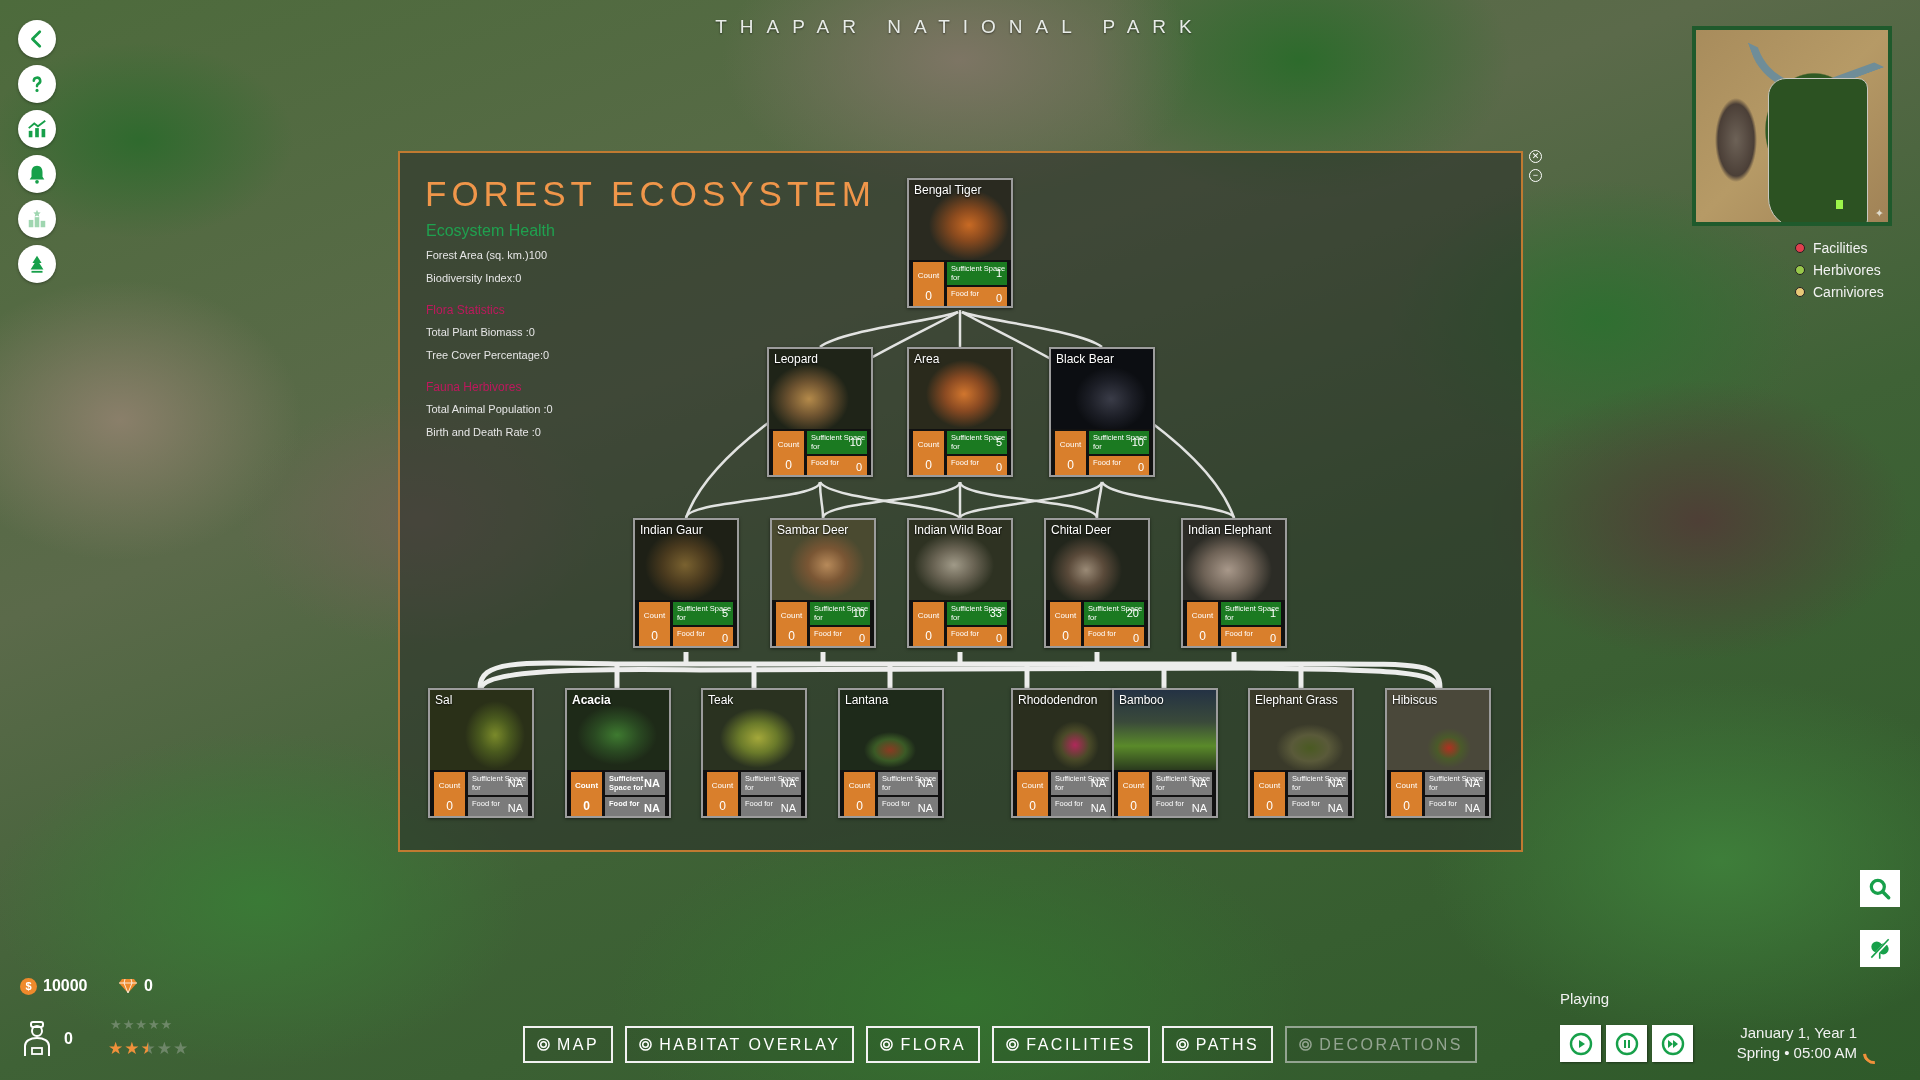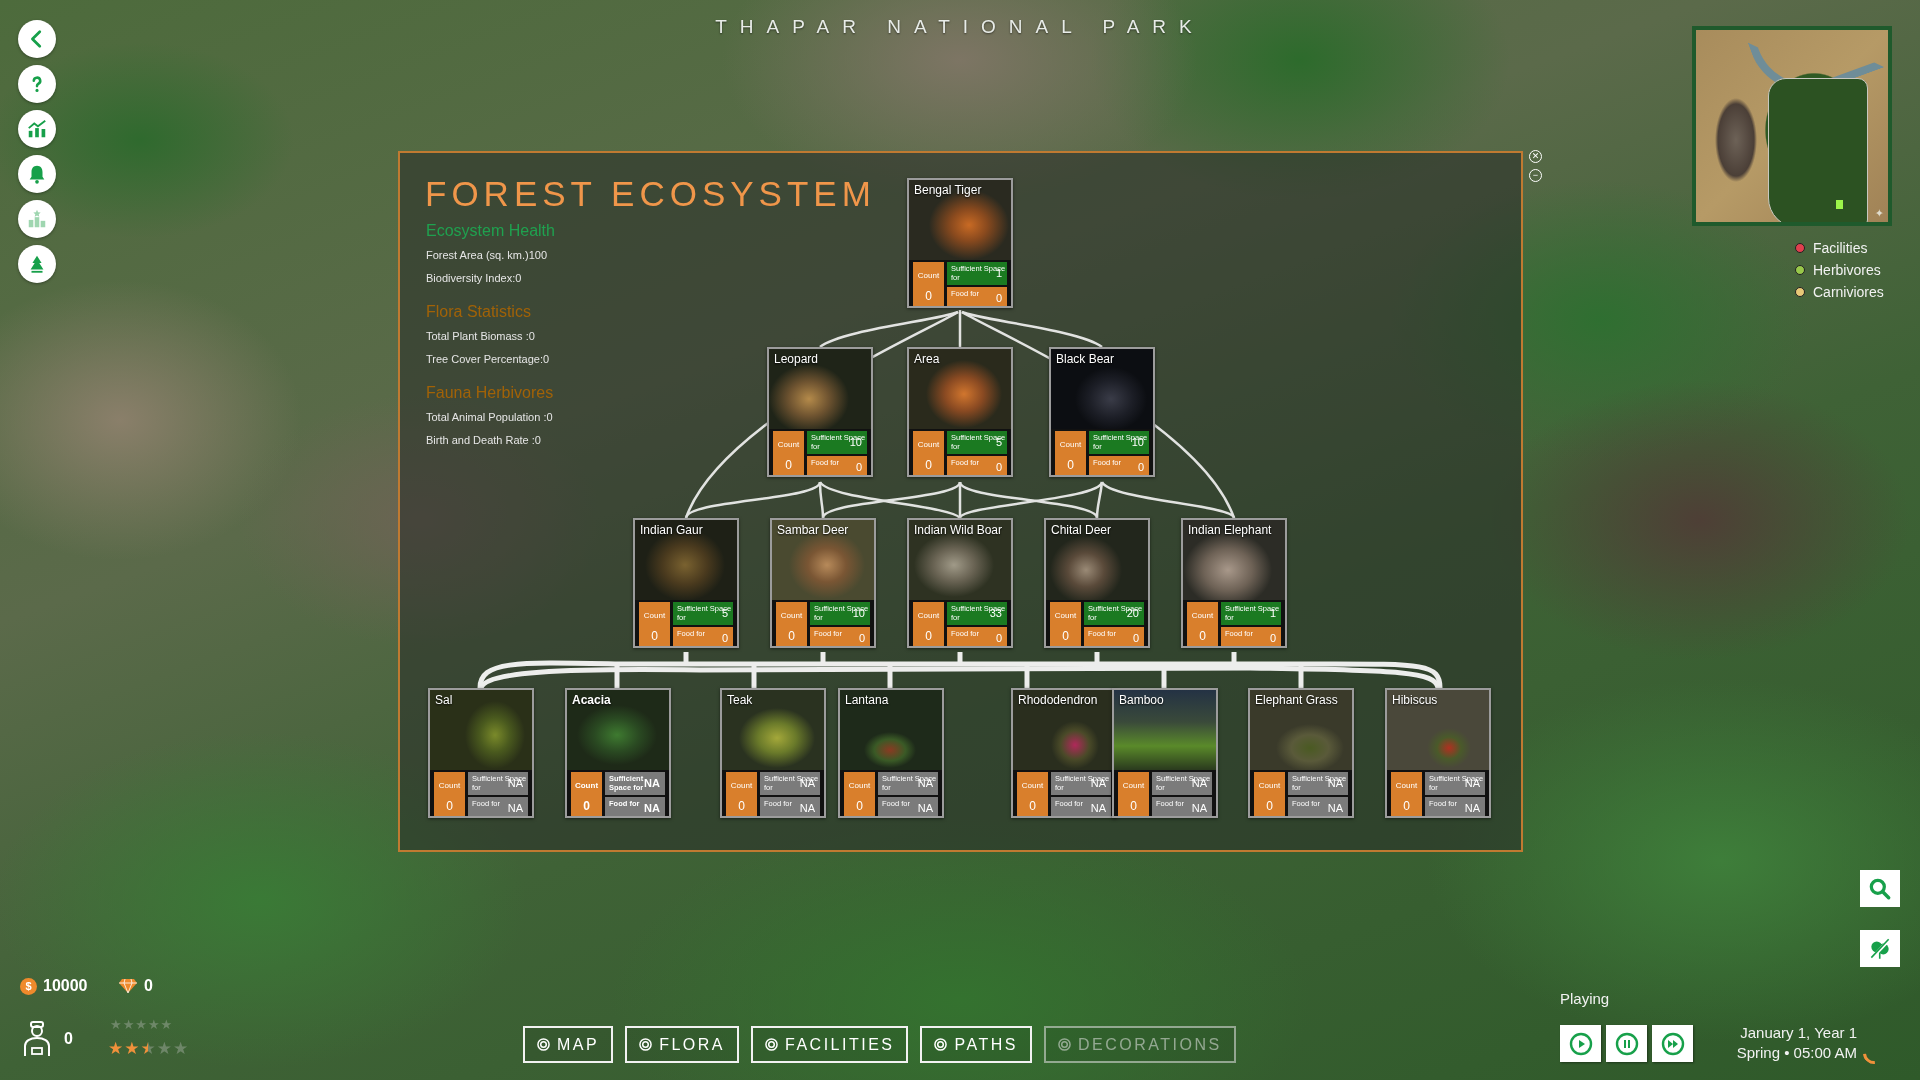--- a/index.html
+++ b/index.html
@@ -74,21 +74,21 @@
   .panel-ctrl {
     width: 13px; height: 13px; border: 1.5px solid #fff; border-radius: 50%;
     font-size: 9px; line-height: 10px; text-align: center; margin-bottom: 6px; color: #fff;
   }
 
   .panel-title {
     position: absolute; left: 425px; top: 174px;
     font-size: 35px; letter-spacing: 5px; color: #f0964a; font-weight: 400;
   }
   .stats { position: absolute; left: 426px; top: 222px; width: 190px; }
-  .stat-section-title { font-size: 16px; color: #a16207; margin-top: 10px; margin-bottom: 3px; }
+  .stat-section-title { font-size: 12px; color: #be185d; margin-top: 10px; margin-bottom: 3px; }
   .stat-section-title.green { color: #1fa14f; font-size: 16px; margin-top: 0; }
   .stat-row { display: flex; justify-content: flex-start; font-size: 11px; color: #e6e6e6; height: 23px; align-items: center; }
   .stat-row .v { width: 22px; text-align: left; }
 
   
   .card {
     position: absolute; width: 106px; height: 130px;
     border: 2px solid #9c9c9c; background: #111;
     box-shadow: 0 1px 3px rgba(0,0,0,.5);
     overflow: hidden;
@@ -472,21 +472,21 @@
     </div>
   <div class="card-box space flora">
       <span class="lbl">Sufficient Space for</span>
       <span class="val">NA</span>
     </div>
   <div class="card-box food flora">
       <span class="lbl">Food for</span>
       <span class="val">NA</span>
     </div>
 </div>
-<div class="card" style="left:720px; top:688px;">
+<div class="card" style="left:701px; top:688px;">
   <div class="card-img" style="background:radial-gradient(ellipse 38px 30px at 55px 48px,#a4a83a 0%,#6a7a2a 50%,#2a3220 100%);"></div>
   <div class="card-name">Teak</div>
   <div class="card-count">
       <span class="lbl">Count</span>
       <span class="val">0</span>
     </div>
   <div class="card-box space flora">
       <span class="lbl">Sufficient Space for</span>
       <span class="val">NA</span>
     </div>
@@ -625,34 +625,41 @@
         <circle cx="7" cy="7" r="6" fill="none" stroke="currentColor" stroke-width="1.6"></circle>
         <circle cx="7" cy="7" r="3" fill="none" stroke="currentColor" stroke-width="1.6"></circle>
       </svg>
     <span>MAP</span>
   </div>
   <div class="nav-btn">
     <svg class="ic" viewBox="0 0 14 14">
         <circle cx="7" cy="7" r="6" fill="none" stroke="currentColor" stroke-width="1.6"></circle>
         <circle cx="7" cy="7" r="3" fill="none" stroke="currentColor" stroke-width="1.6"></circle>
       </svg>
-    <span>FLORA</span>
+    <span>HABITAT OVERLAY</span>
   </div>
   <div class="nav-btn">
     <svg class="ic" viewBox="0 0 14 14">
         <circle cx="7" cy="7" r="6" fill="none" stroke="currentColor" stroke-width="1.6"></circle>
         <circle cx="7" cy="7" r="3" fill="none" stroke="currentColor" stroke-width="1.6"></circle>
       </svg>
-    <span>FACILITIES</span>
+    <span>FLORA</span>
   </div>
   <div class="nav-btn">
     <svg class="ic" viewBox="0 0 14 14">
         <circle cx="7" cy="7" r="6" fill="none" stroke="currentColor" stroke-width="1.6"></circle>
         <circle cx="7" cy="7" r="3" fill="none" stroke="currentColor" stroke-width="1.6"></circle>
       </svg>
+    <span>FACILITIES</span>
+  </div>
+  <div class="nav-btn">
+    <svg class="ic" viewBox="0 0 14 14">
+        <circle cx="7" cy="7" r="6" fill="none" stroke="currentColor" stroke-width="1.6"></circle>
+        <circle cx="7" cy="7" r="3" fill="none" stroke="currentColor" stroke-width="1.6"></circle>
+      </svg>
     <span>PATHS</span>
   </div>
   <div class="nav-btn disabled">
     <svg class="ic" viewBox="0 0 14 14">
         <circle cx="7" cy="7" r="6" fill="none" stroke="currentColor" stroke-width="1.6"></circle>
         <circle cx="7" cy="7" r="3" fill="none" stroke="currentColor" stroke-width="1.6"></circle>
       </svg>
     <span>DECORATIONS</span>
   </div>
 </div>

